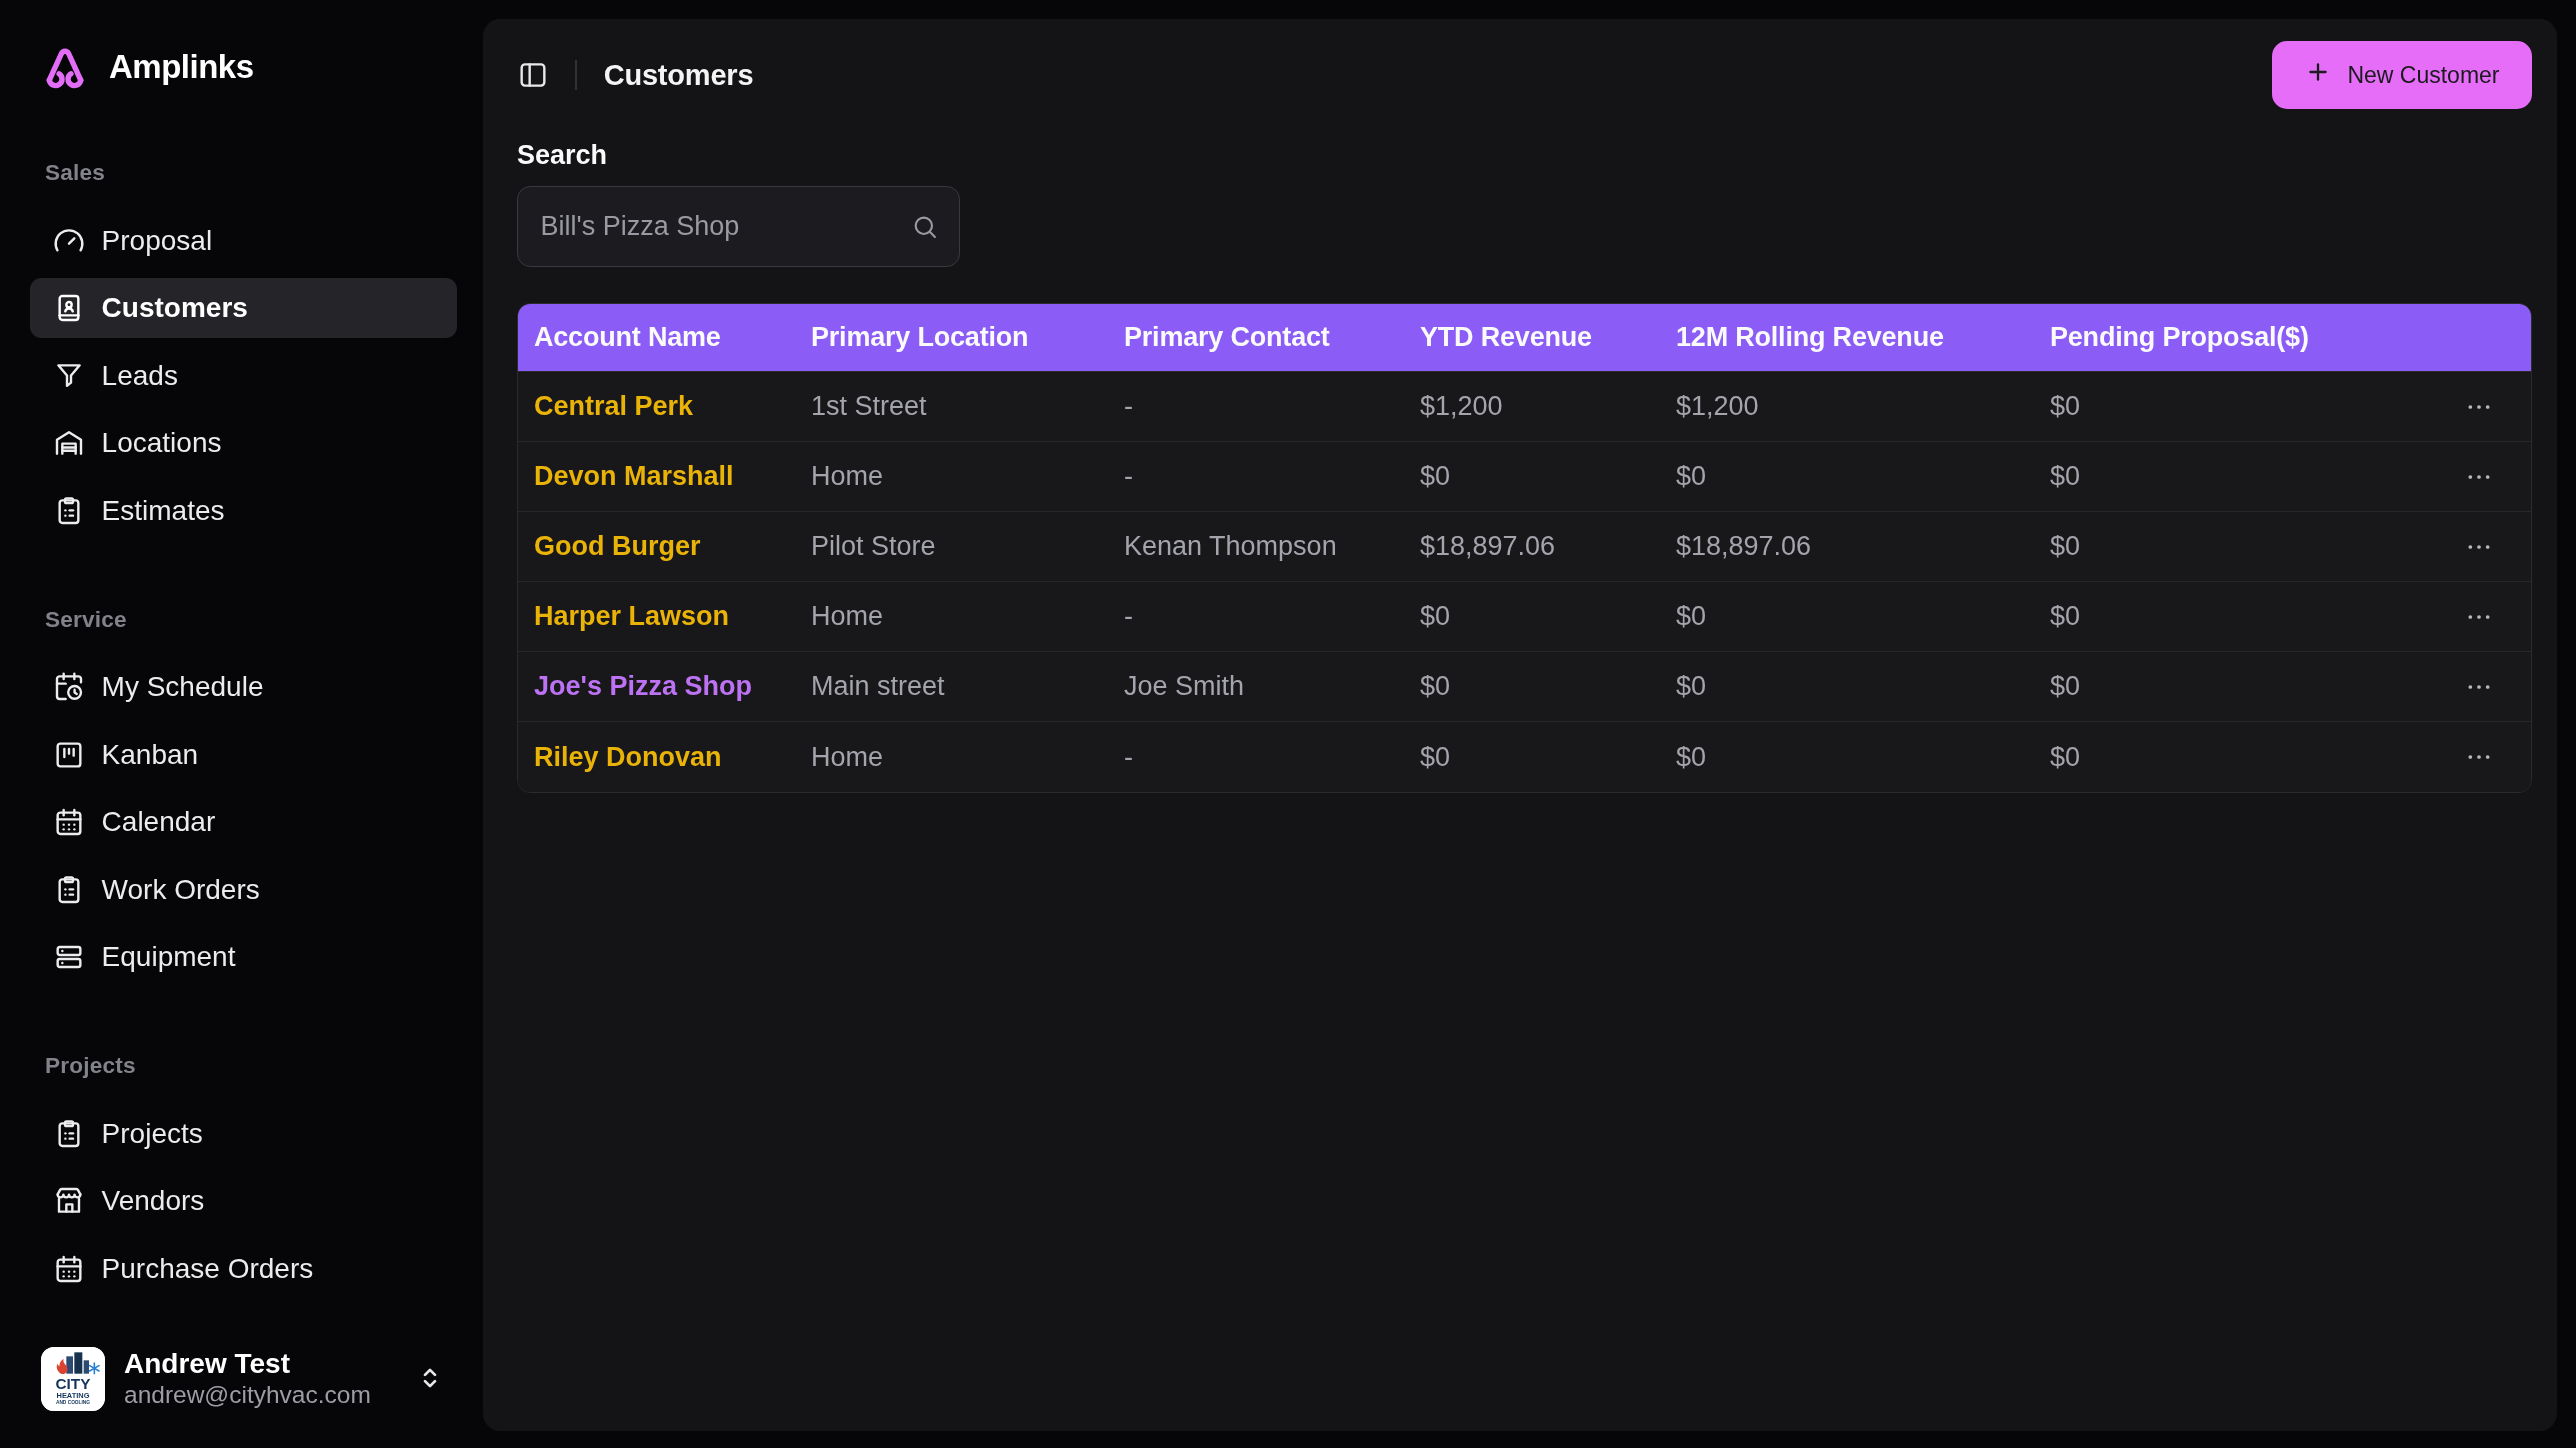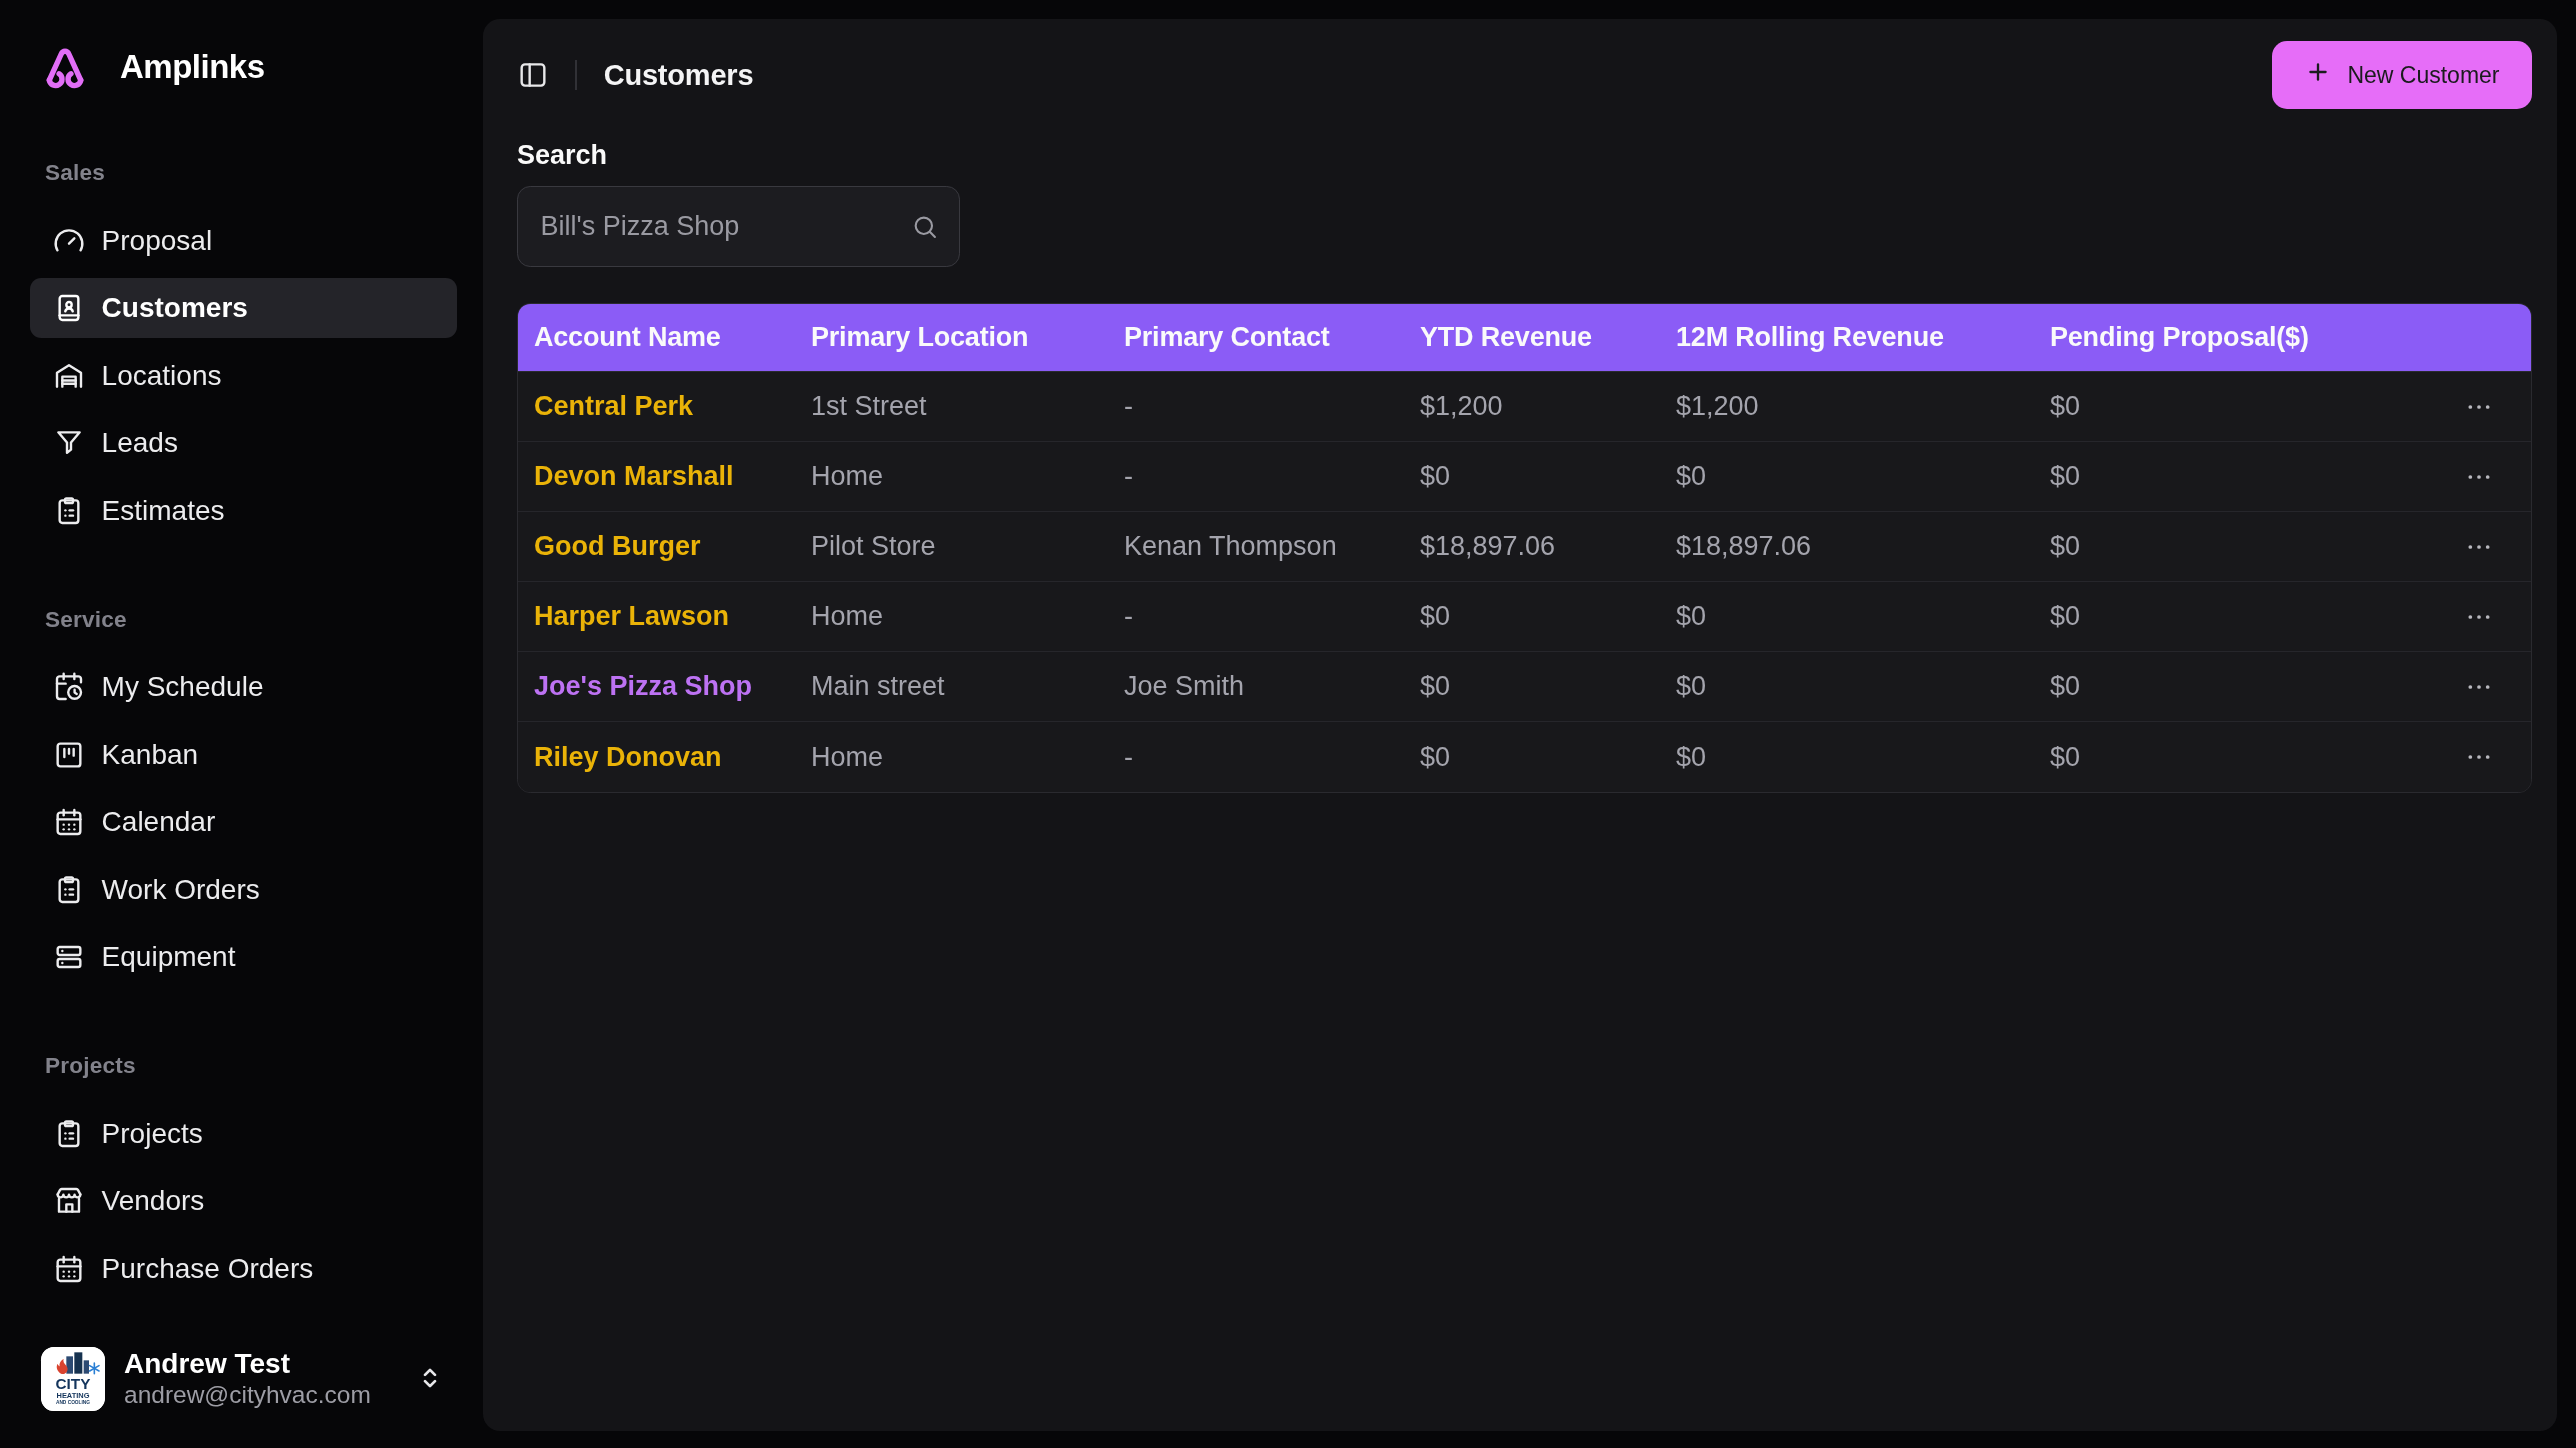--- a/index.html
+++ b/index.html
@@ -7,21 +7,21 @@
   body {
     background:#060608;
     font-family:"Liberation Sans", sans-serif;
     color:#e7e7ea;
     -webkit-font-smoothing:antialiased;
   }
   .app { position:relative; width:2576px; height:1448px; }
 
   
   .sidebar { position:absolute; left:0; top:0; width:483px; height:1448px; background:#060608; overflow:hidden; }
-  .brand { display:flex; align-items:center; gap:28px; padding:41px 0 0 41px; cursor:pointer; }
+  .brand { display:flex; align-items:center; gap:17px; padding:41px 0 0 41px; cursor:pointer; }
   .brand svg { width:51px; height:51px; display:block; }
   .brand-name { font-size:33px; font-weight:700; color:#fff; letter-spacing:-0.5px; }
 
   .nav { padding:68px 26.4px 0 30px; }
   .nav-section { margin-bottom:0; }
   .nav-section + .nav-section { margin-top:66px; }
   .section-label { font-size:22.6px; font-weight:600; color:#82828b; margin:0 0 24.5px 15px; letter-spacing:0.2px; }
   .nav-item {
     display:flex; align-items:center; gap:17px;
     height:60px; padding:0 0 0 22.6px; margin-bottom:7.5px;
@@ -129,35 +129,35 @@
                 <circle cx="12" cy="9.5" r="2"></circle>
                 <path d="M9.2 14.5a2.9 2.9 0 0 1 5.6 0"></path>
                 <path d="M5 17.5h14"></path>
               </svg>
             </span>
             <span>Customers</span>
           </div>
           <div class="nav-item">
             <span style="display: flex;">
               <svg viewBox="0 0 24 24" fill="none" stroke="currentColor" stroke-width="1.8" stroke-linecap="round" stroke-linejoin="round">
+                <path d="M4 4h16l-6.5 7.6V17l-3 2.3v-7.7Z"></path>
+              </svg>
+            </span>
+            <span>Leads</span>
+          </div>
+          <div class="nav-item">
+            <span style="display: flex;">
+              <svg viewBox="0 0 24 24" fill="none" stroke="currentColor" stroke-width="1.8" stroke-linecap="round" stroke-linejoin="round">
                 <path d="M3 20V9.5L12 4l9 5.5V20"></path>
                 <path d="M7 20v-7.5h10V20"></path>
                 <path d="M7 15.4h10"></path>
                 <path d="M7 17.8h10"></path>
               </svg>
             </span>
             <span>Locations</span>
-          </div>
-          <div class="nav-item">
-            <span style="display: flex;">
-              <svg viewBox="0 0 24 24" fill="none" stroke="currentColor" stroke-width="1.8" stroke-linecap="round" stroke-linejoin="round">
-                <path d="M4 4h16l-6.5 7.6V17l-3 2.3v-7.7Z"></path>
-              </svg>
-            </span>
-            <span>Leads</span>
           </div>
           <div class="nav-item">
             <span style="display: flex;">
               <svg viewBox="0 0 24 24" fill="none" stroke="currentColor" stroke-width="1.8" stroke-linecap="round" stroke-linejoin="round">
                 <rect x="5" y="4" width="14" height="17" rx="2"></rect>
                 <rect x="9" y="2.5" width="6" height="3.5" rx="1"></rect>
                 <path d="M9.3 11.5h.01"></path>
                 <path d="M12.5 11.5H15"></path>
                 <path d="M9.3 15.5h.01"></path>
                 <path d="M12.5 15.5H15"></path>

